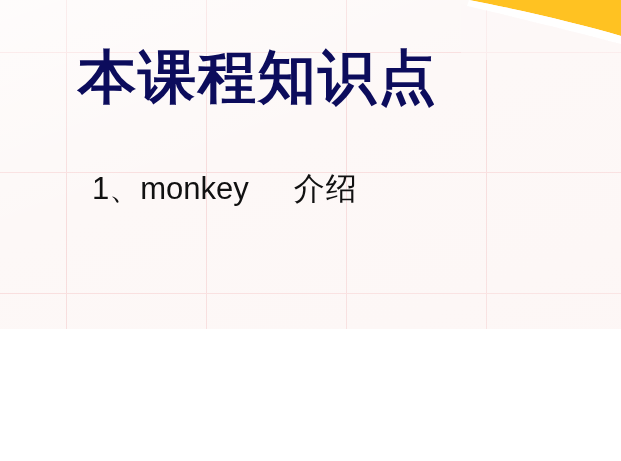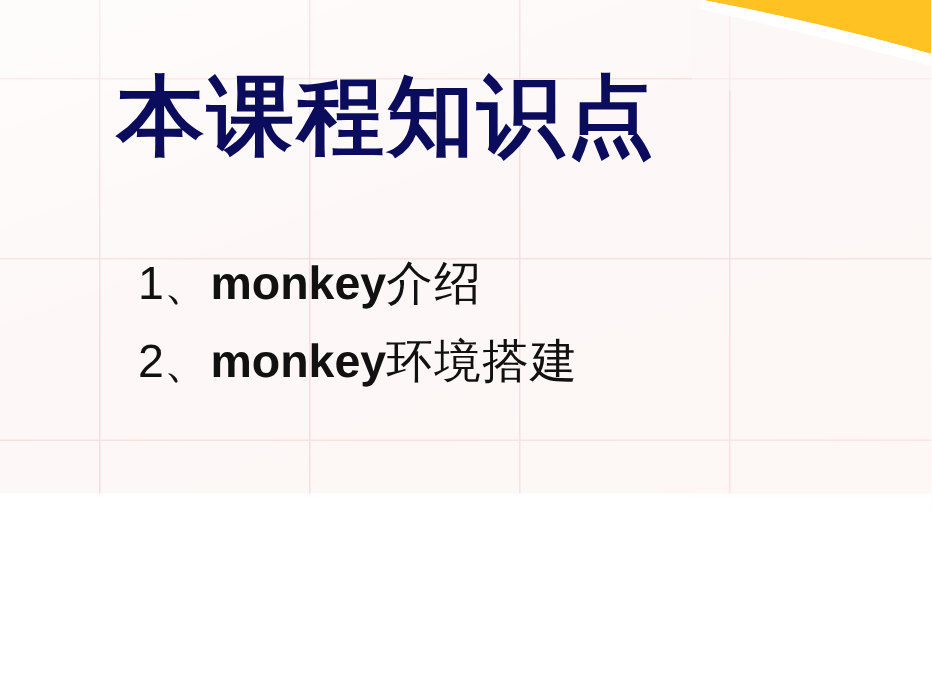--- a/index.html
+++ b/index.html
@@ -94,25 +94,25 @@
     color: #111111;
     white-space: nowrap;
     font-family: "Liberation Serif", "DejaVu Serif", serif;
   }
   .list-item .idx {
     font-family: "Liberation Sans", sans-serif;
   }
   .list-item .latin {
     font-family: "Liberation Sans", sans-serif;
     letter-spacing: 0px;
-    font-weight: bold;
   }
   .list-item .cjk {
     font-family: "Liberation Serif", "DejaVu Serif", serif;
     letter-spacing: 1px;
+    margin-left: 45px;
   }
 </style>
 </head>
 <body>
 
 <div id="slide">
 
   <div class="grid-layer">
     <div class="gline-v" style="left:66px;"></div>
     <div class="gline-v" style="left:206px;"></div>
@@ -134,22 +134,19 @@
   </div>
 
   <div class="title">本课程知识点</div>
 
   <div class="list">
 
     <div class="list-item">
       <span class="idx">1、</span><span class="latin">monkey</span><span class="cjk">介绍</span>
     </div>
 
-    <div class="list-item">
-      <span class="idx">2、</span><span class="latin">monkey</span><span class="cjk">环境搭建</span>
-    </div>
 
 
 
 
   </div>
 
 </div>
 
 </body></html>

